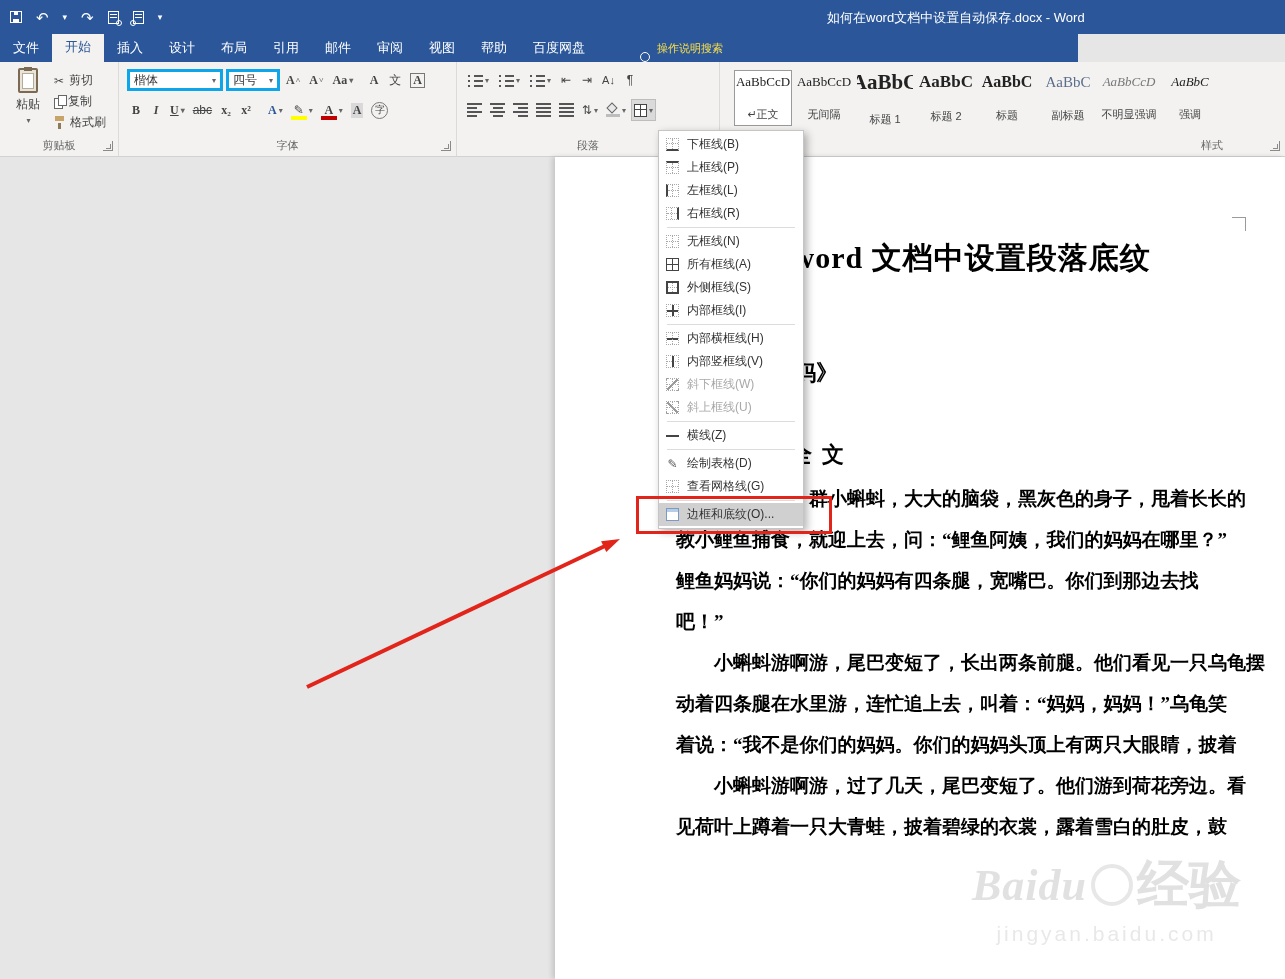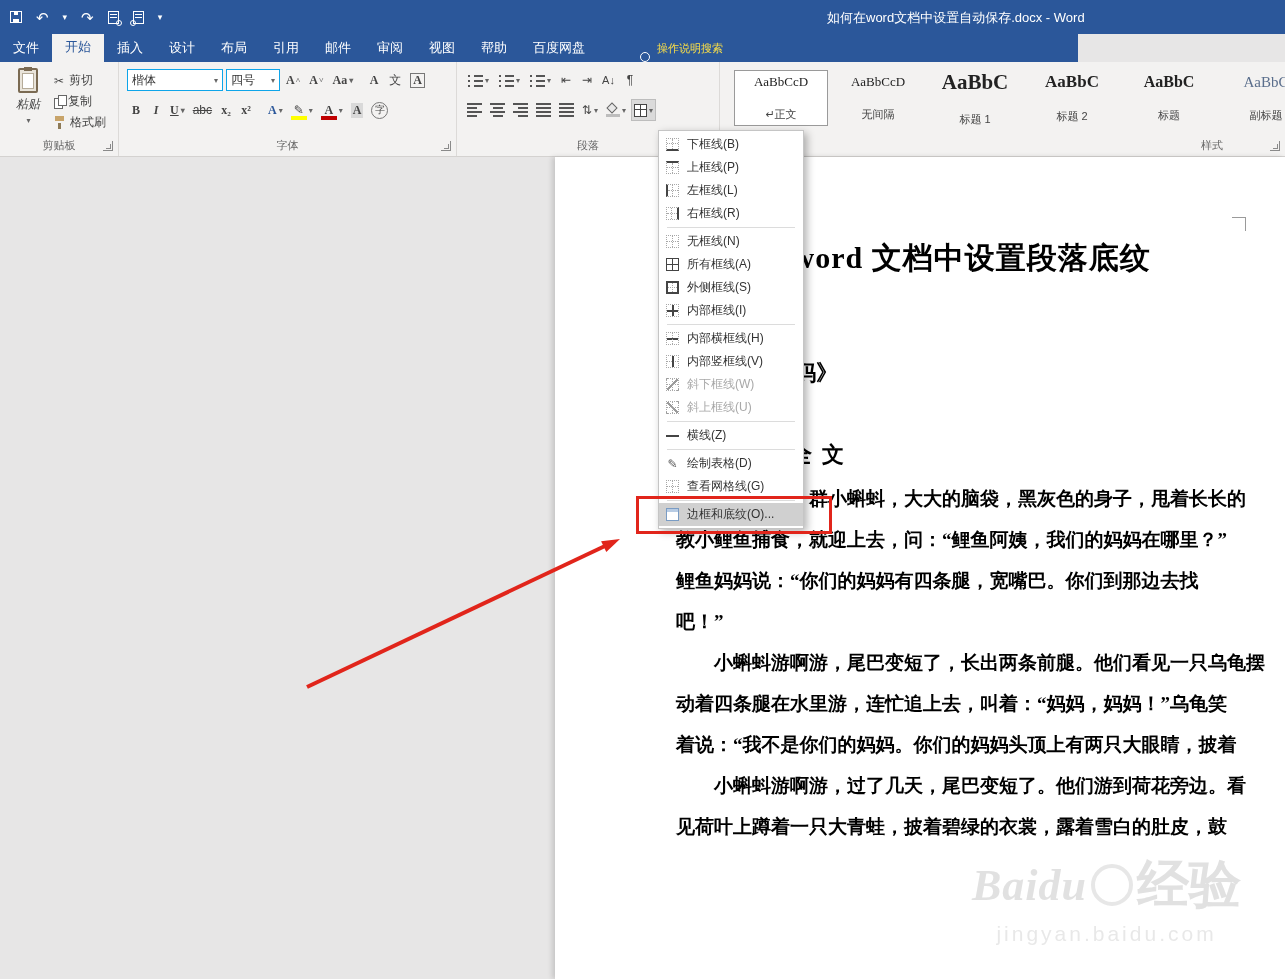--- a/index.html
+++ b/index.html
@@ -31,21 +31,21 @@
   
   #ribbon{position:absolute;left:0;top:62px;width:1285px;height:95px;background:#f3f2f1;border-bottom:1px solid #d4d2d0;box-sizing:border-box;}
   .rgroup{position:absolute;top:0;height:94px;border-right:1px solid #dcdad8;box-sizing:border-box;}
   .glabel{position:absolute;left:0;right:0;bottom:3px;text-align:center;font-size:11px;color:#666;}
   .launch{position:absolute;right:5px;bottom:5px;width:9px;height:9px;border-right:1.5px solid #8a8a8a;border-bottom:1.5px solid #8a8a8a;}
   .launch::before{content:"";position:absolute;right:1px;bottom:1px;width:4px;height:4px;border-right:1.5px solid #8a8a8a;border-bottom:1.5px solid #8a8a8a;}
   .rb{display:inline-flex;align-items:center;justify-content:center;height:22px;min-width:18px;padding:0 2px;
       font-size:12px;color:#444;border:1px solid transparent;box-sizing:border-box;}
   .rb .caret{font-size:8px;margin-left:2px;color:#666;}
   .rb.pressed{background:#dadada;border-color:#bdbdbd;}
-  .combo{display:flex;align-items:center;justify-content:space-between;background:#fff;border:1px solid #0ea5e9;
+  .combo{display:flex;align-items:center;justify-content:space-between;background:#fff;border:3px solid #0ea5e9;
          height:22px;padding:0 4px;font-size:12px;color:#333;box-sizing:border-box;}
   .combo .caret{font-size:8px;color:#666;}
 
   
   .iclip{width:20px;height:25px;border:2px solid #7a6a52;border-radius:2px;position:relative;box-sizing:border-box;background:#e9e4da;}
   .iclip::before{content:"";position:absolute;top:-3px;left:4px;width:8px;height:4px;background:#7a6a52;}
   .iclip::after{content:"";position:absolute;left:2px;right:2px;top:3px;bottom:2px;background:#fff;border:1px solid #b5ab98;}
   .icopy{position:relative;width:9px;height:11px;border:1px solid #666;background:#fff;margin:4px 0 0 0;box-sizing:border-box;}
   .icopy::before{content:"";position:absolute;top:-4px;left:3px;width:9px;height:11px;border:1px solid #666;background:#fff;box-sizing:border-box;}
   .ipaint{width:11px;height:13px;position:relative;}
@@ -104,21 +104,21 @@
   .b-du{background:linear-gradient(to top right,transparent 43%,#9a9a9a 43%,#9a9a9a 57%,transparent 57%);}
   .b-hline{border:none;background:none;}
   .b-hline::after{display:none;}
   .b-hline::before{border-top:2px solid #444;}
   .b-dialog{border:1px solid #7a9cc4;}
   .b-dialog::before{content:"";top:0;left:0;right:0;height:3px;background:#b8cce4;border:none;}
   .b-dialog::after{display:none;}
 
   
   #stylegallery{position:absolute;left:14px;top:8px;width:551px;height:58px;display:flex;gap:3px;overflow:hidden;}
-  .scard{width:94px;height:56px;flex:none;display:flex;flex-direction:column;align-items:center;justify-content:center;gap:17px;
+  .scard{width:58px;height:56px;flex:none;display:flex;flex-direction:column;align-items:center;justify-content:center;gap:17px;
          border:1px solid transparent;box-sizing:border-box;overflow:hidden;}
   .scard.selected{border-color:#9a9a9a;background:#fff;}
   .scard .sample{font-family:"Liberation Serif",serif;font-size:13px;color:#222;white-space:nowrap;}
   .scard .sname{font-size:11px;color:#444;white-space:nowrap;}
 
   
   #page{position:absolute;left:555px;top:157px;width:730px;height:822px;background:#fff;box-shadow:-3px 0 5px rgba(0,0,0,.14);}
   .cropmark{position:absolute;left:1232px;top:217px;width:13px;height:13px;border-top:1px solid #9a9a9a;border-right:1px solid #9a9a9a;}
   .dtitle{position:absolute;left:753px;top:238px;font-family:"Liberation Serif",serif;font-weight:bold;font-size:30px;
           letter-spacing:1px;color:#000;white-space:nowrap;z-index:2;}
@@ -182,21 +182,21 @@
     <span class="ibulb"></span>
     <span>操作说明搜索</span>
   </span>
 </div>
 
 <div id="ribbon">
 
   <div class="rgroup" style="left:0;width:119px;">
     <div class="abs" style="left:6px;top:6px;width:44px;height:66px;display:flex;flex-direction:column;align-items:center;gap:3px;">
       <span class="iclip"></span>
-      <span style="font-size:12px;color:#444;font-style:italic;">粘贴</span>
+      <span style="font-size:12px;color:#444;">粘贴</span>
       <span class="supmark">▾</span>
     </div>
     <div class="abs smallbtn" style="left:54px;top:9px;">
       <span>✂</span>
       <span>剪切</span>
     </div>
     <div class="abs smallbtn" style="left:54px;top:30px;">
       <span class="icopy"></span>
       <span>复制</span>
     </div>

